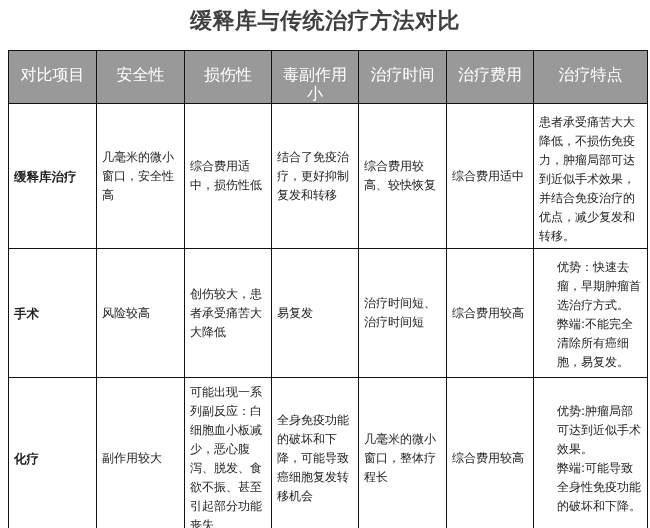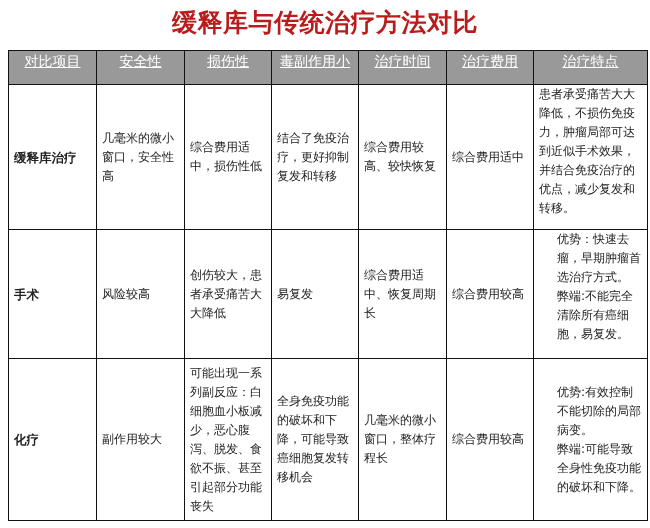--- a/index.html
+++ b/index.html
@@ -1,27 +1,27 @@
 <!DOCTYPE html>
 <html><head>
 <meta charset="utf-8">
 <style>
   html, body { margin:0; padding:0; background:#ffffff; }
   body { width:650px; height:528px; position:relative; overflow:hidden;
          font-family:"DejaVu Sans", sans-serif; color:#222; }
   .title { position:absolute; left:0; top:6px; width:650px; text-align:center;
-           font-size:25px; font-weight:bold; color:#b91c1c; letter-spacing:0.5px; }
+           font-size:22px; font-weight:bold; color:#404040; letter-spacing:0.5px; }
   table { position:absolute; left:8px; top:50px; border-collapse:collapse;
           table-layout:fixed; width:639px; }
   th, td { border:1px solid #111; padding:0 5px; box-sizing:border-box;
            font-size:12px; line-height:19px; vertical-align:middle; text-align:left; }
   th { background:#999999; color:#ffffff; font-weight:normal; height:34px;
-       vertical-align:top; text-align:center; padding-top:1px; font-size:14px;text-decoration:underline; }
+       vertical-align:top; text-align:center; padding-top:14px; font-size:16px; }
   td.rowhead { font-weight:bold; font-size:12.5px; }
-  td.feat { vertical-align:top; padding-top:0; }
+  td.feat { vertical-align:top; padding-top:9px; }
   .r1 td { height:145px; }
   .r2 td { height:129px; }
   .r3 td { height:162px; }
   .line { display:block;margin-left:18px; }
 </style>
 </head>
 <body>
 
 <div class="title">缓释库与传统治疗方法对比</div>
 
@@ -54,33 +54,33 @@
       <td>结合了免疫治疗，更好抑制复发和转移</td>
       <td>综合费用较高、较快恢复</td>
       <td>综合费用适中</td>
       <td class="feat">患者承受痛苦大大降低，不损伤免疫力，肿瘤局部可达到近似手术效果，并结合免疫治疗的优点，减少复发和转移。</td>
     </tr>
     <tr class="r2">
       <td class="rowhead">手术</td>
       <td>风险较高</td>
       <td>创伤较大，患者承受痛苦大大降低</td>
       <td>易复发</td>
-      <td>综合费用适中、恢复周期长</td>
+      <td>治疗时间短、治疗时间短</td>
       <td>综合费用较高</td>
       <td class="feat">
         <span class="line">优势：快速去瘤，早期肿瘤首选治疗方式。</span>
         <span class="line">弊端:不能完全清除所有癌细胞，易复发。</span>
       </td>
     </tr>
     <tr class="r3">
       <td class="rowhead">化疗</td>
       <td>副作用较大</td>
       <td>可能出现一系列副反应：白细胞血小板减少，恶心腹泻、脱发、食欲不振、甚至引起部分功能丧失</td>
       <td>全身免疫功能的破坏和下降，可能导致癌细胞复发转移机会</td>
       <td>几毫米的微小窗口，整体疗程长</td>
       <td>综合费用较高</td>
       <td>
-        <span class="line">优势:有效控制不能切除的局部病变。</span>
+        <span class="line">优势:肿瘤局部可达到近似手术效果。</span>
         <span class="line">弊端:可能导致全身性免疫功能的破坏和下降。</span>
       </td>
     </tr>
   </tbody>
 </table>
 
 </body></html>

